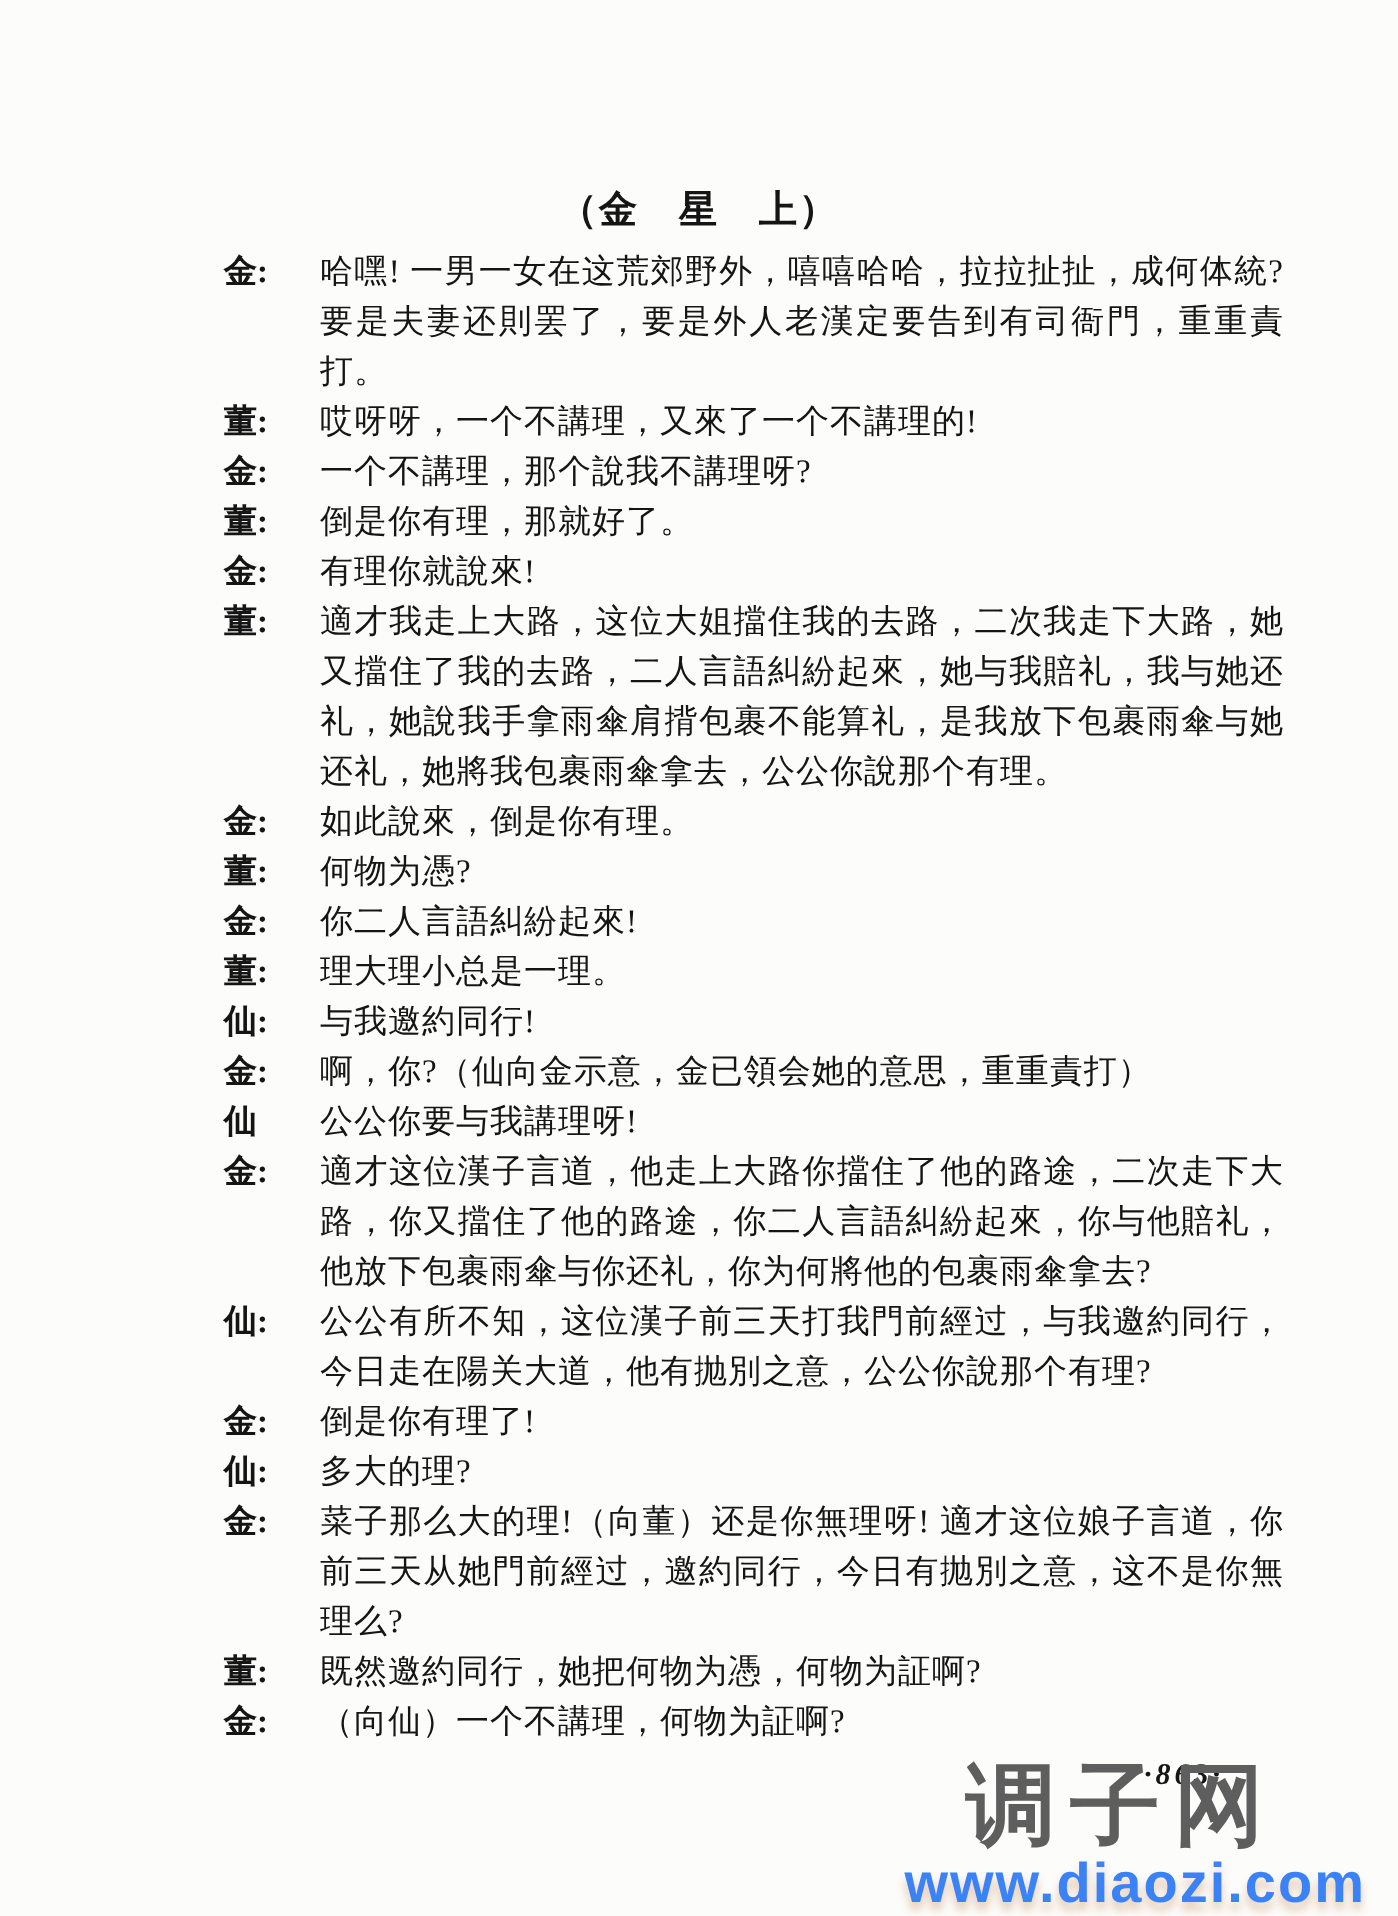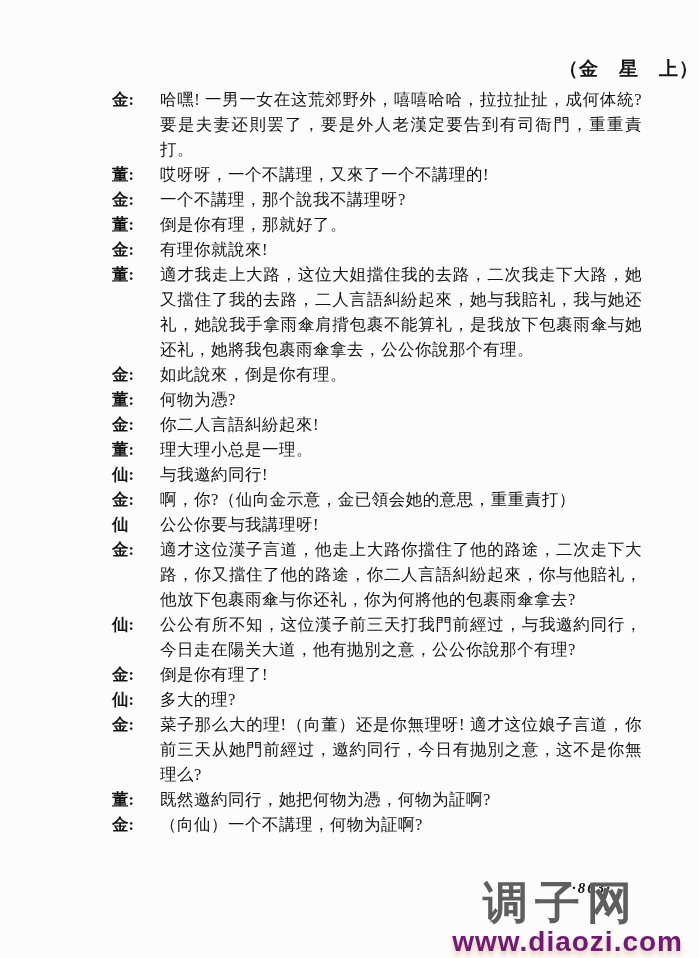--- a/index.html
+++ b/index.html
@@ -9,22 +9,22 @@
     font-family: "Liberation Serif", "DejaVu Serif", serif;
   }
   .page {
     position: relative;
     width: 699px; height: 958px;
     background: #fcfcfb;
     color: #151515;
     overflow: hidden;
   }
   .stage-direction {
-    padding-top: 56px;
-    text-align: right;
+    padding-top: 92px;
+    text-align: center;
     font-size: 19px;
     font-weight: bold;
     letter-spacing: 1px;
   }
   .dialogue {
     margin-top: 5px;
     padding-left: 112px;
     padding-right: 57px;
   }
   .line {
@@ -177,15 +177,15 @@
   <div class="line">
     <span class="speaker">金:</span>
     <span class="text">（向仙）一个不講理，何物为証啊?</span>
   </div>
 </div>
 
   <div class="page-number">·863·</div>
 
   <div class="watermark">
     <div class="wm-name" style="color: rgb(94, 94, 94);">调子网</div>
-    <div class="wm-url" style="color: #701a75; text-shadow: rgba(192, 120, 64, 0.4) 0px 4px 5px;">www.diaozi.com</div>
+    <div class="wm-url" style="color: #3b82f6; text-shadow: rgba(192, 120, 64, 0.4) 0px 4px 5px;">www.diaozi.com</div>
   </div>
 </div>
 
 </body></html>

